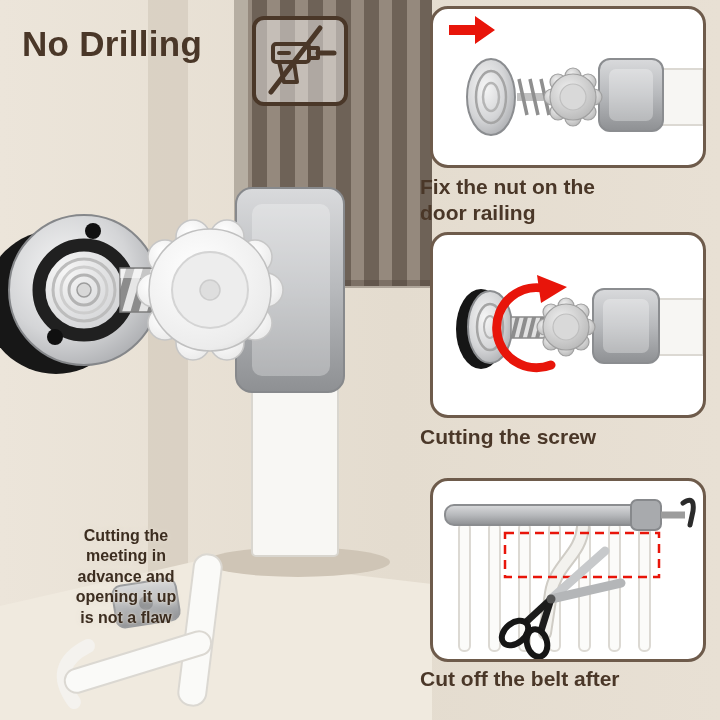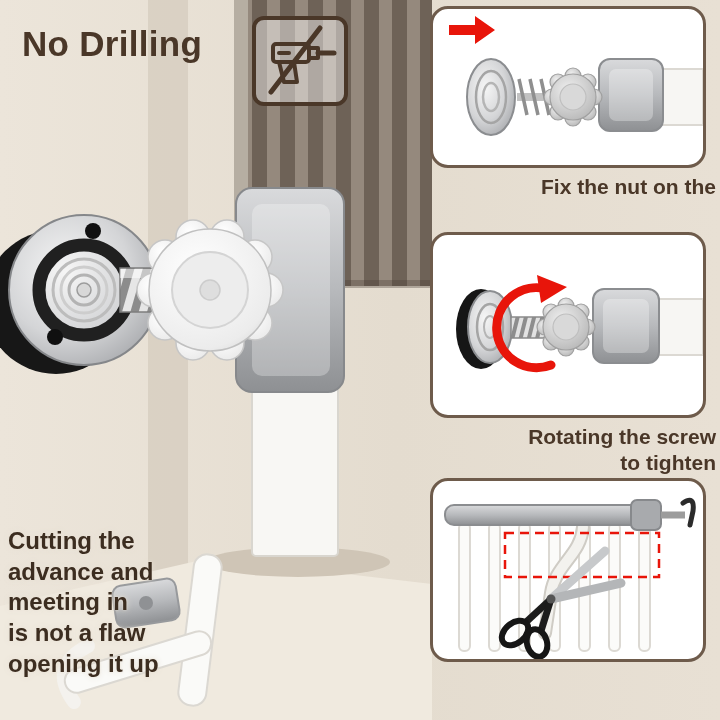--- a/index.html
+++ b/index.html
@@ -14,28 +14,28 @@
                border:4px solid #4a3728; border-radius:12px; background:rgba(255,255,255,.45); }
   .drill-box svg { display:block; width:100%; height:100%; }
 
   .panel { position:absolute; left:430px; width:276px; background:#ffffff;
            border:3px solid #6e5b4b; border-radius:18px; overflow:hidden; }
   .panel svg { display:block; width:100%; height:100%; }
   .panel1 { top:6px;   height:162px; }
   .panel2 { top:232px; height:186px; }
   .panel3 { top:478px; height:184px; }
 
-  .caption { position:absolute; left:420px; width:296px; text-align:right;
+  .caption { position:absolute; left:420px; width:296px; text-align:left;
              font-weight:bold; color:#4a3728; font-size:21px; line-height:1.25; }
   .cap1 { top:174px; }
   .cap2 { top:424px; }
   .cap3 { top:666px; }
 
-  .note { position:absolute; left:8px; top:526px; width:236px; text-align:left;
-          font-weight:bold; color:#3c2d20; font-size:24px; line-height:1.28;
+  .note { position:absolute; left:8px; top:526px; width:236px; text-align:center;
+          font-weight:bold; color:#3c2d20; font-size:16px; line-height:1.28;
           text-shadow:0 0 6px rgba(233,225,214,.95), 0 0 2px rgba(233,225,214,.95); }
 </style>
 </head>
 <body>
 
 <div class="canvas">
 
   <svg class="scene" viewBox="0 0 720 720" aria-hidden="true">
     <defs>
       <linearGradient id="wallG" x1="0" x2="1" y1="0" y2="0">
@@ -184,20 +184,21 @@
           <circle cx="125" cy="73" r="8"></circle>
         <circle cx="140" cy="67" r="8"></circle>
           <circle cx="155" cy="73" r="8"></circle>
         <circle cx="140" cy="88" r="23"></circle>
         <circle cx="140" cy="88" r="13" fill="#d9d9d9" stroke="#bfbfbf"></circle>
       </g>
     </svg>
   </div>
   <div class="caption cap1">
     <div>Fix the nut on the</div>
+    <div>door railing</div>
   </div>
 
   <div class="panel panel2">
     <svg viewBox="0 0 270 180">
       <defs>
         <radialGradient id="discG2" cx="0.38" cy="0.38" r="0.85">
           <stop offset="0" stop-color="#f6f6f6"></stop>
             <stop offset="0.5" stop-color="#d4d5d7"></stop>
             <stop offset="1" stop-color="#94969a"></stop>
         </radialGradient>
@@ -237,22 +238,21 @@
         <circle cx="133" cy="92" r="23"></circle>
         <circle cx="133" cy="92" r="13" fill="#d9d9d9" stroke="#bfbfbf"></circle>
       </g>
       <g>
         <path d="M114,54 A40,40 0 1 0 118,130" fill="none" stroke="#e8150a" stroke-width="9" stroke-linecap="round"></path>
         <polygon points="104,40 134,52 108,68" fill="#e8150a"></polygon>
       </g>
     </svg>
   </div>
   <div class="caption cap2">
-    <div>Rotating the screw</div>
-    <div>to tighten</div>
+    <div>Cutting the screw</div>
   </div>
 
   <div class="panel panel3">
     <svg viewBox="0 0 270 178">
       <defs>
         <linearGradient id="bracketG3" x1="0" x2="0" y1="0" y2="1">
           <stop offset="0" stop-color="#d9dadc"></stop>
             <stop offset="0.5" stop-color="#b7b9bc"></stop>
             <stop offset="1" stop-color="#8e9093"></stop>
         </linearGradient>
@@ -278,23 +278,24 @@
         <line x1="118" y1="118" x2="188" y2="102" stroke="#b4b6b8" stroke-width="9" stroke-linecap="round"></line>
         <line x1="118" y1="118" x2="92" y2="142" stroke="#1c1c1c" stroke-width="7"></line>
         <line x1="118" y1="118" x2="108" y2="150" stroke="#1c1c1c" stroke-width="7"></line>
         <ellipse cx="82" cy="152" rx="15" ry="10" fill="none" stroke="#161616" stroke-width="6" transform="rotate(-40 82 152)"></ellipse>
         <ellipse cx="104" cy="162" rx="10" ry="14" fill="none" stroke="#161616" stroke-width="6" transform="rotate(-15 104 162)"></ellipse>
         <circle cx="118" cy="118" r="4.5" fill="#555555"></circle>
       </g>
     </svg>
   </div>
   <div class="caption cap3">
+    <div>Cut off the belt after</div>
   </div>
 
   <div class="note">
     <div>Cutting the</div>
+    <div>meeting in</div>
     <div>advance and</div>
-    <div>meeting in</div>
+    <div>opening it up</div>
     <div>is not a flaw</div>
-    <div>opening it up</div>
   </div>
 
 </div>
 
 </body></html>

